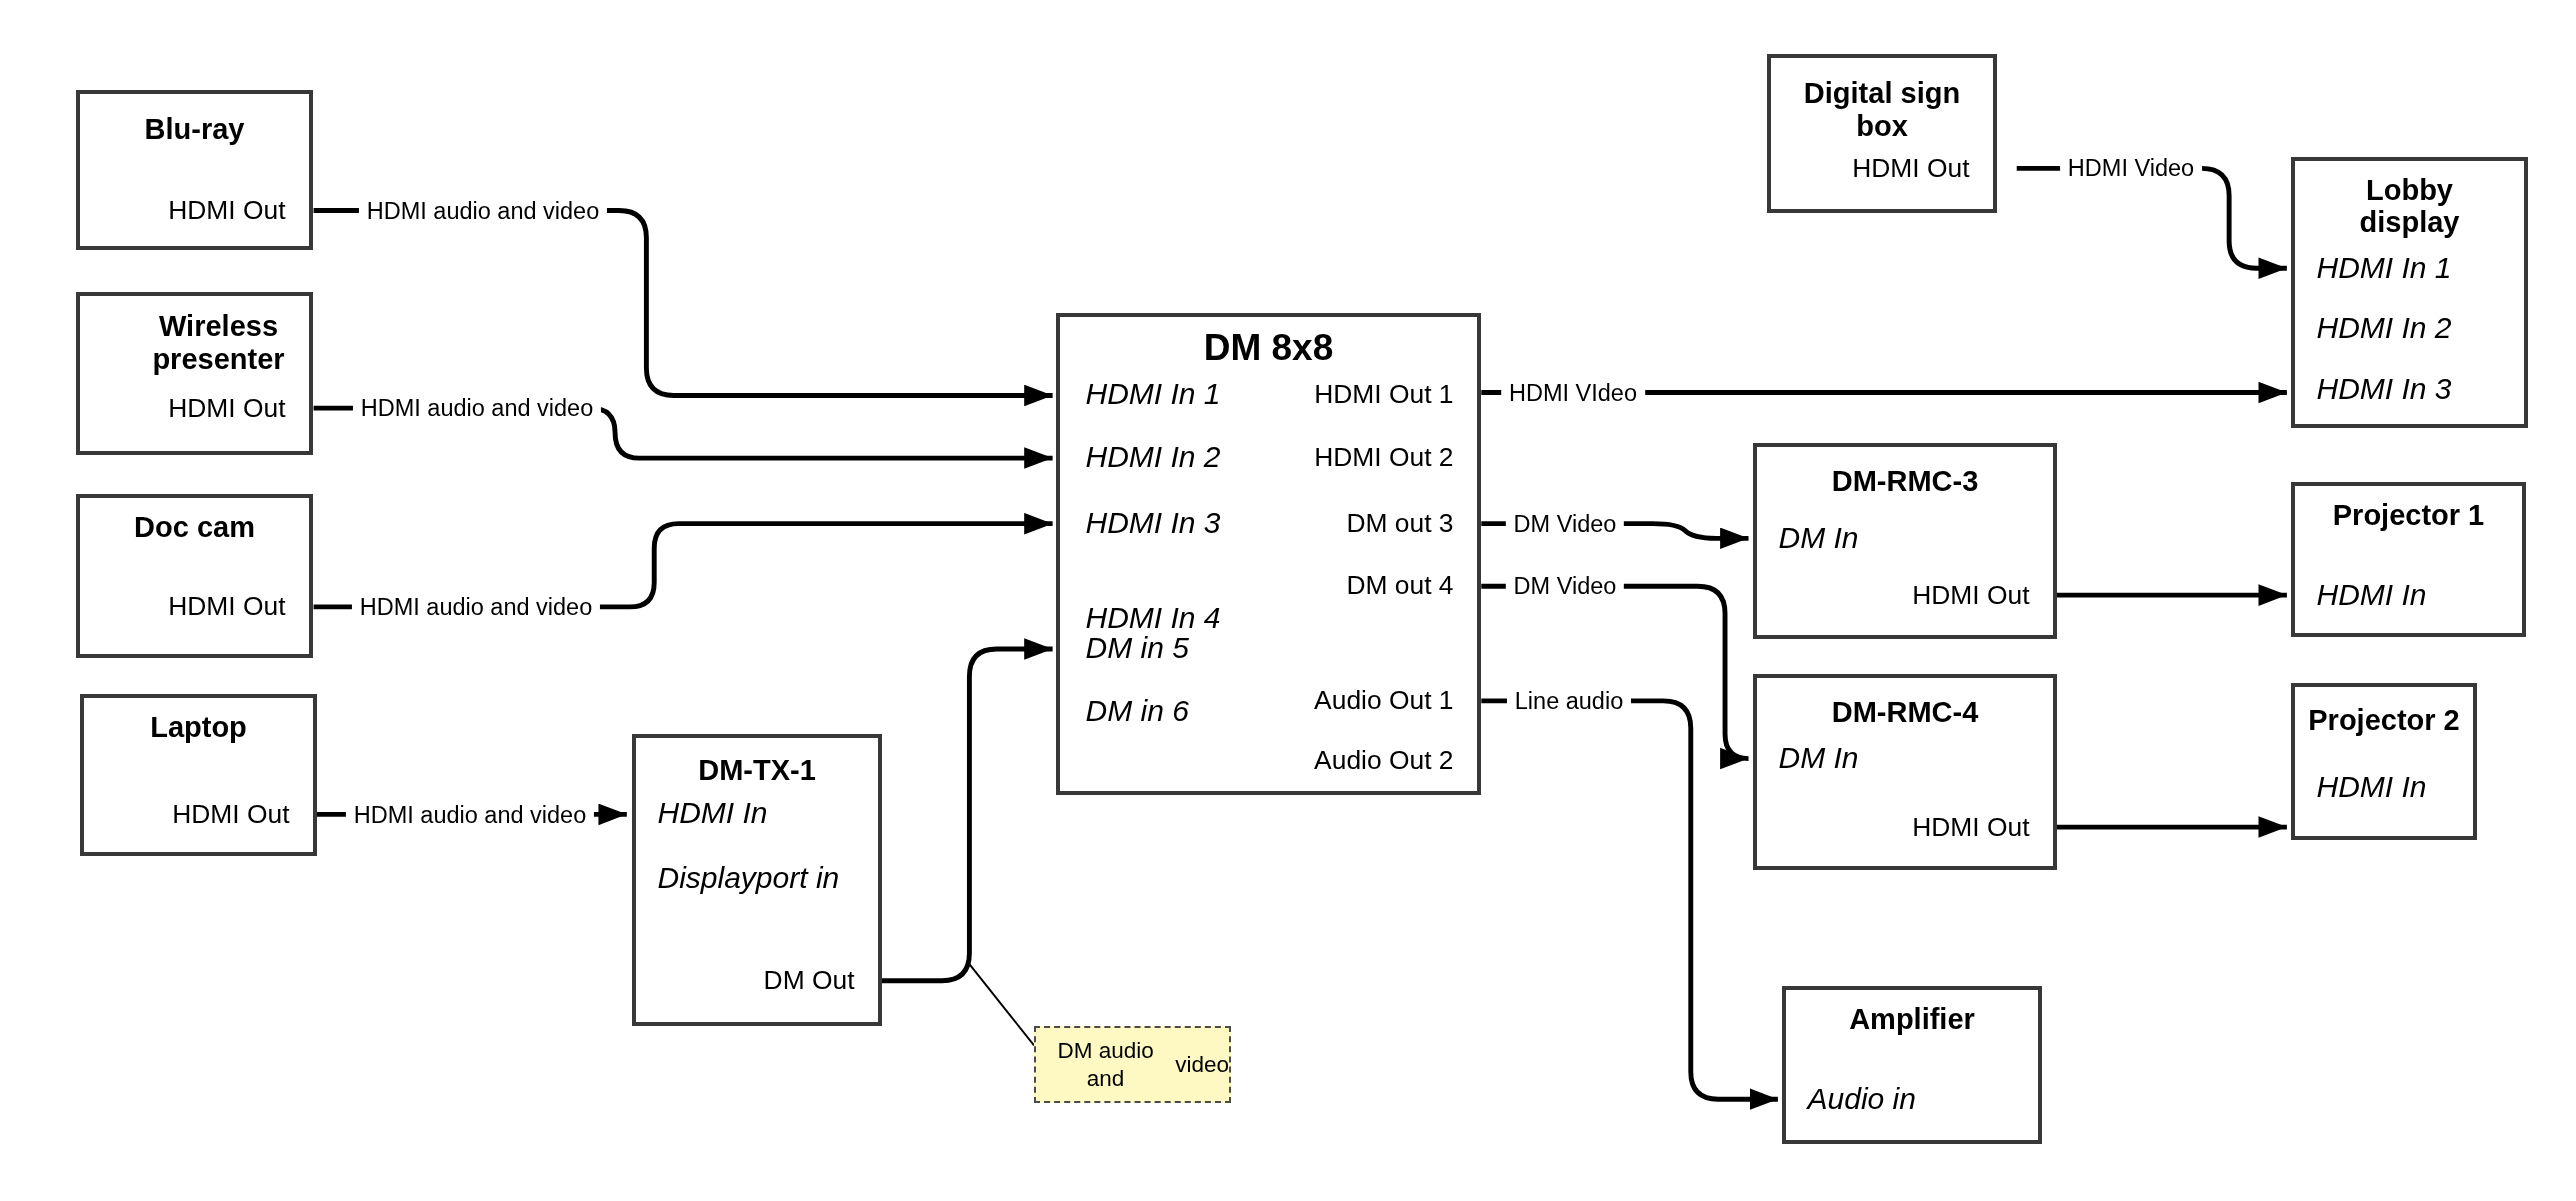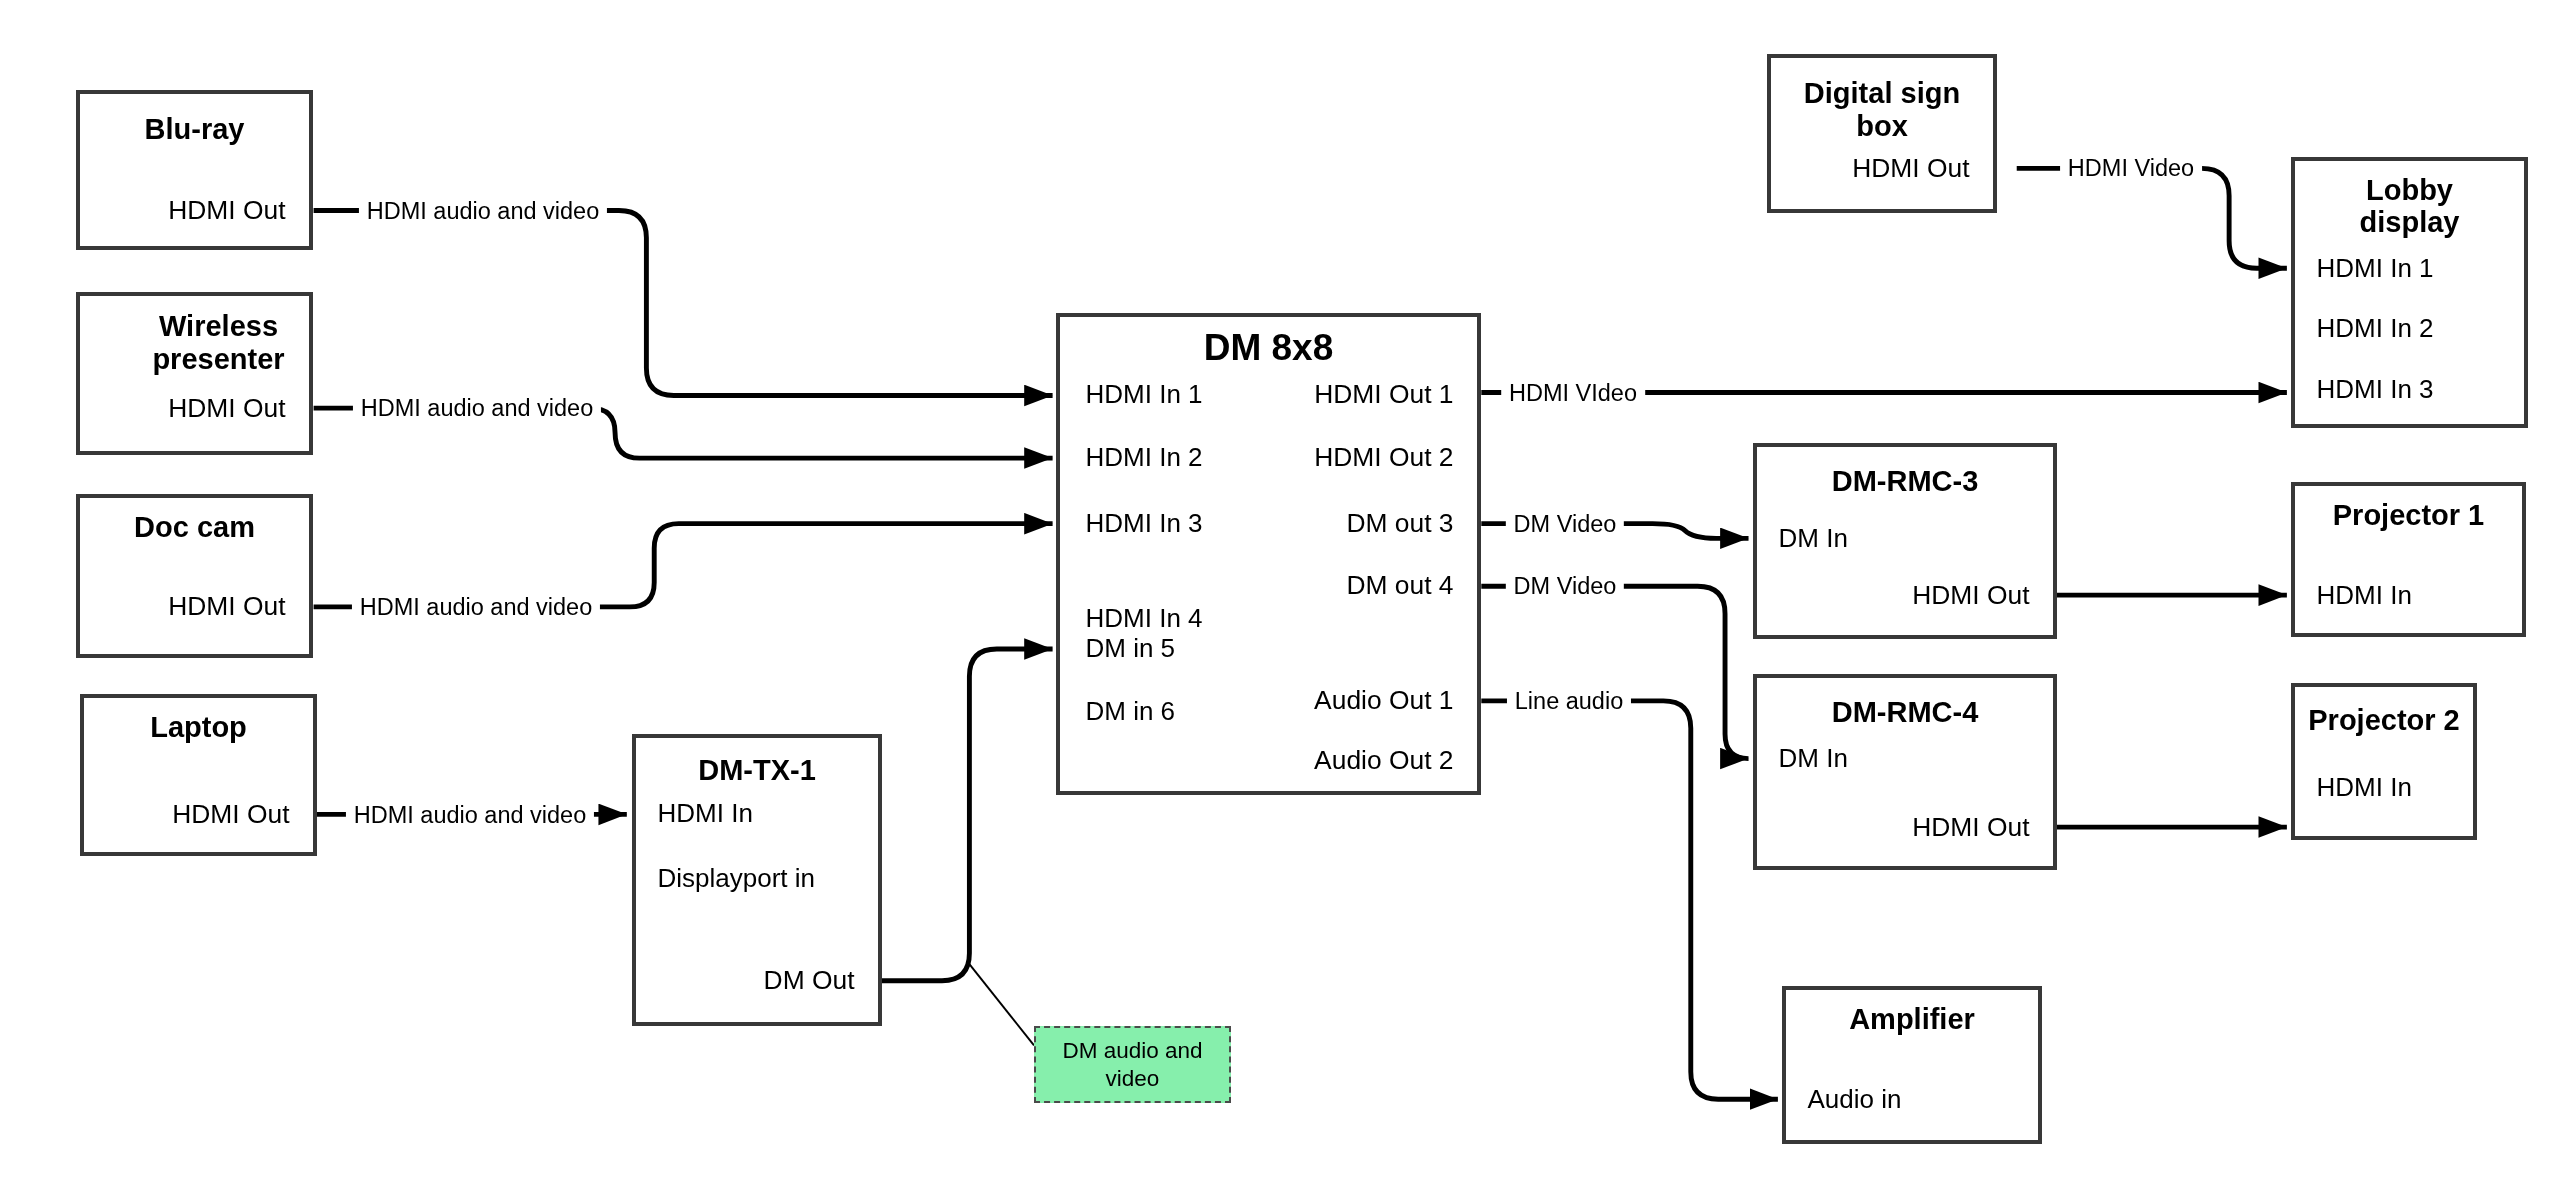--- a/index.html
+++ b/index.html
@@ -1,26 +1,26 @@
 <!DOCTYPE html>
 <html><head>
 <meta charset="utf-8">
 <style>
   html,body{margin:0;padding:0;background:#fff;}
   #stage{position:relative;width:2576px;height:1201px;background:#fff;
          font-family:"Liberation Sans", sans-serif;color:#000;overflow:hidden;}
   svg.wires{position:absolute;left:0;top:0;z-index:1;}
   .box{position:absolute;box-sizing:border-box;border:4.9px solid #383838;background:#fff;z-index:2;}
-  .note{position:absolute;box-sizing:border-box;border:2px dashed #4a4a4a;background:#86efac;z-index:2;
-        display:flex;flex-direction:column;justify-content:center;align-items:center;
+  .note{position:absolute;box-sizing:border-box;border:2px dashed #4a4a4a;background:#fef9c3;z-index:2;
+        display:flex;flex-direction:row;justify-content:center;align-items:center;
         font-size:22.5px;line-height:27.4px;text-align:center;}
   .title{position:absolute;left:0;right:0;text-align:center;font-weight:bold;font-size:29px;
          transform:translateY(-50%);line-height:33px;white-space:nowrap;}
   .title.big{font-size:37px;}
-  .port-l{position:absolute;left:25.5px;transform:translateY(-50%);font-size:26px;white-space:nowrap;}
+  .port-l{position:absolute;left:25.5px;transform:translateY(-50%);font-size:30px;white-space:nowrap;font-style:italic;}
   .port-r{position:absolute;right:23.5px;transform:translateY(-50%);font-size:26.4px;white-space:nowrap;}
   .lbl{position:absolute;transform:translate(-50%,-50%);background:#fff;padding:0 7.8px;
        font-size:23.5px;white-space:nowrap;z-index:3;}
 </style>
 </head>
 <body>
 
 <div id="stage">
 
   <svg class="wires" width="2576" height="1201" viewBox="0 0 2631 1227">

